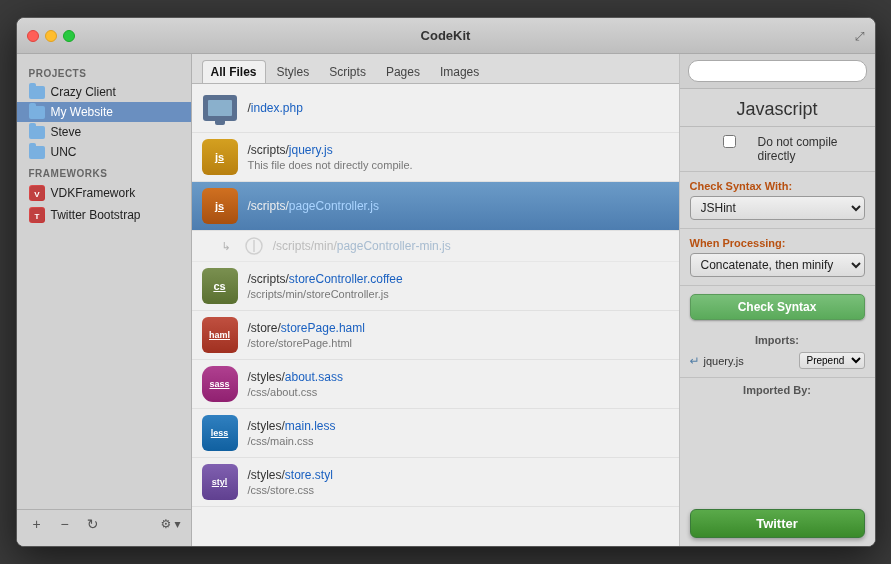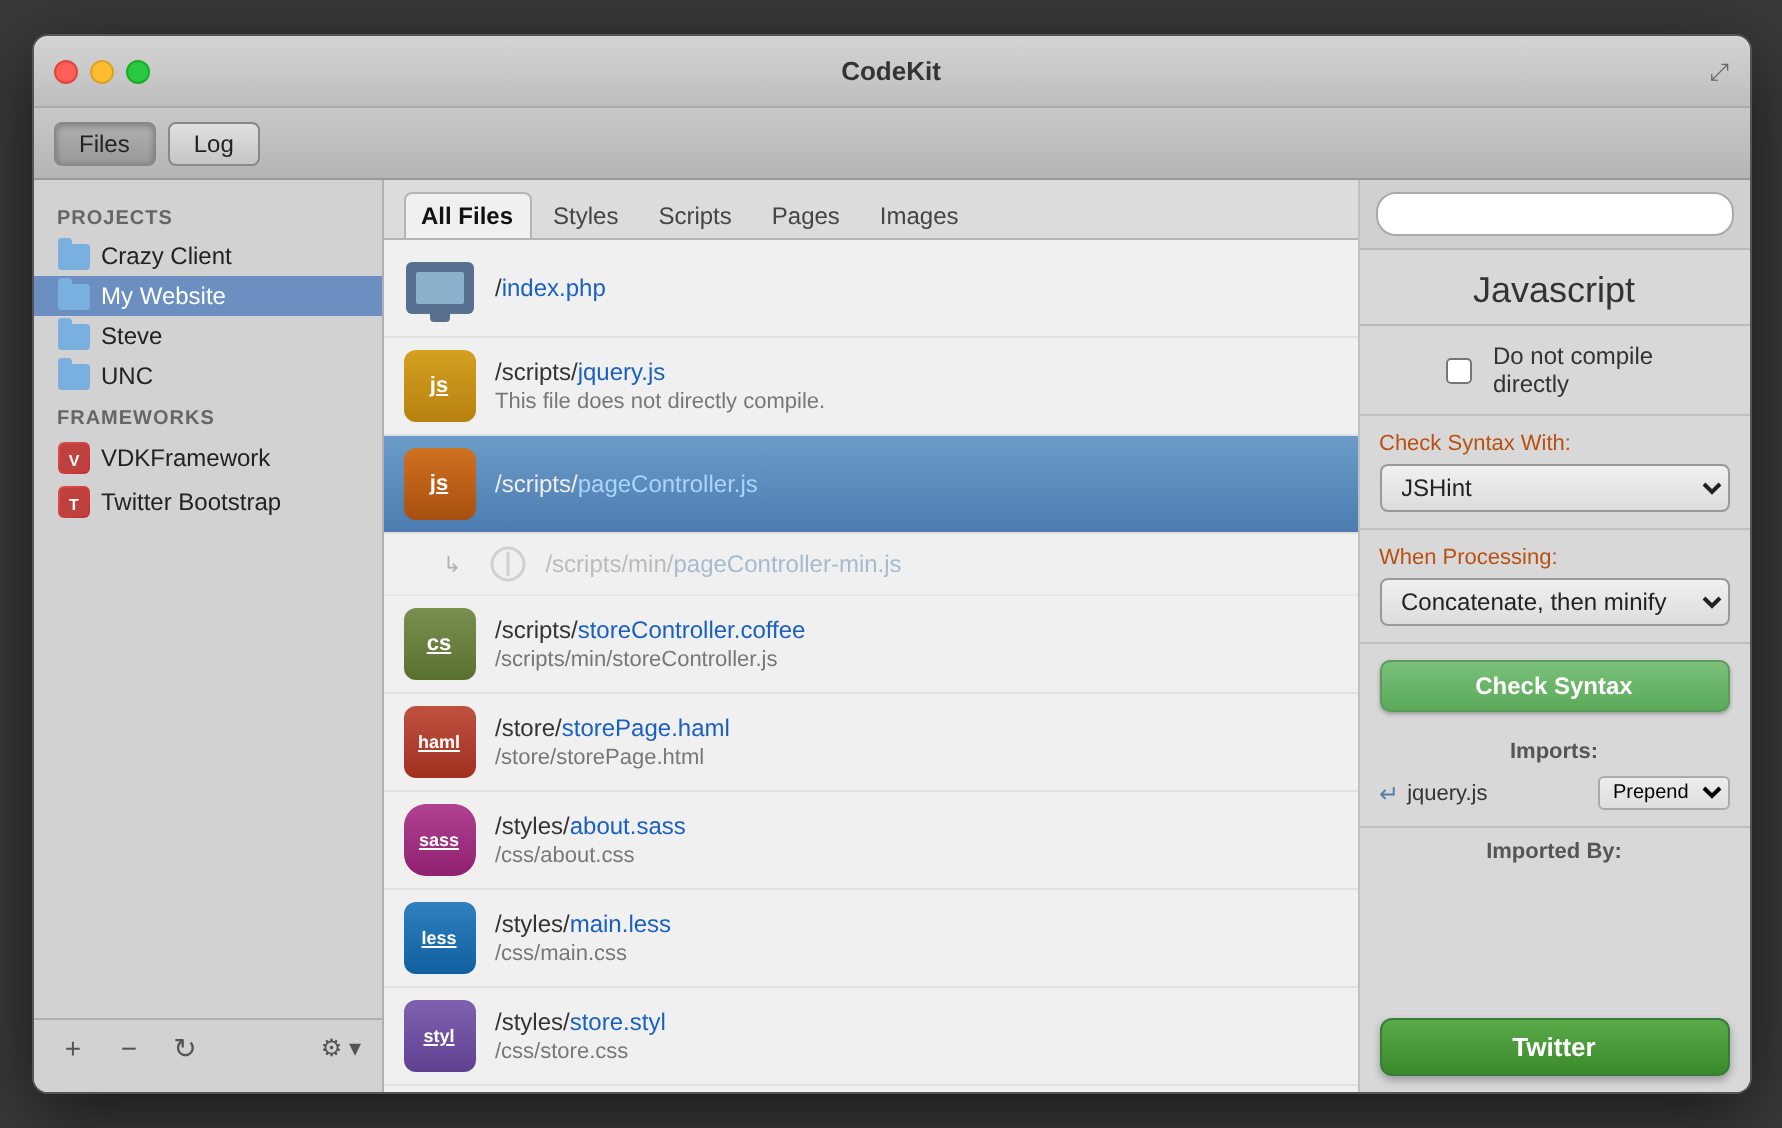--- a/index.html
+++ b/index.html
@@ -320,30 +320,29 @@
       padding: 10px 0 6px;
       border-bottom: 1px solid #bbb;
     }
 
     .panel-section {
       padding: 8px 10px;
       border-bottom: 1px solid #c0c0c0;
     }
     .panel-label {
       font-size: 11px;
-      font-weight: 400;
+      font-weight: 700;
       color: #555;
       margin-bottom: 4px;
     }
     .panel-label.orange { color: #b85010; }
 
     .checkbox-row {
       display: flex;
-      align-items: center;
-      gap: 11px;
+      gap: 22px;
       font-size: 12px;
       color: #333;
       padding-left: 33px;
     }
     .checkbox-row input[type=checkbox] {
       width: 13px;
       height: 13px;
     }
 
     .select-field {
@@ -439,24 +438,20 @@
   <div class="titlebar">
     <div class="traffic-lights">
       <div class="traffic-light tl-close"></div>
       <div class="traffic-light tl-minimize"></div>
       <div class="traffic-light tl-maximize"></div>
     </div>
     <span class="titlebar-title">CodeKit</span>
     <span class="titlebar-expand">⤢</span>
   </div>
 
-  <div class="toolbar">
-    <button class="toolbar-btn active">Files</button>
-    <button class="toolbar-btn">Log</button>
-  </div>
 
   <div class="main">
 
     <div class="sidebar">
       <div class="sidebar-section-label">PROJECTS</div>
 
       <div class="sidebar-item">
         <div class="sidebar-folder-icon"></div>
         <span>Crazy Client</span>
       </div>

